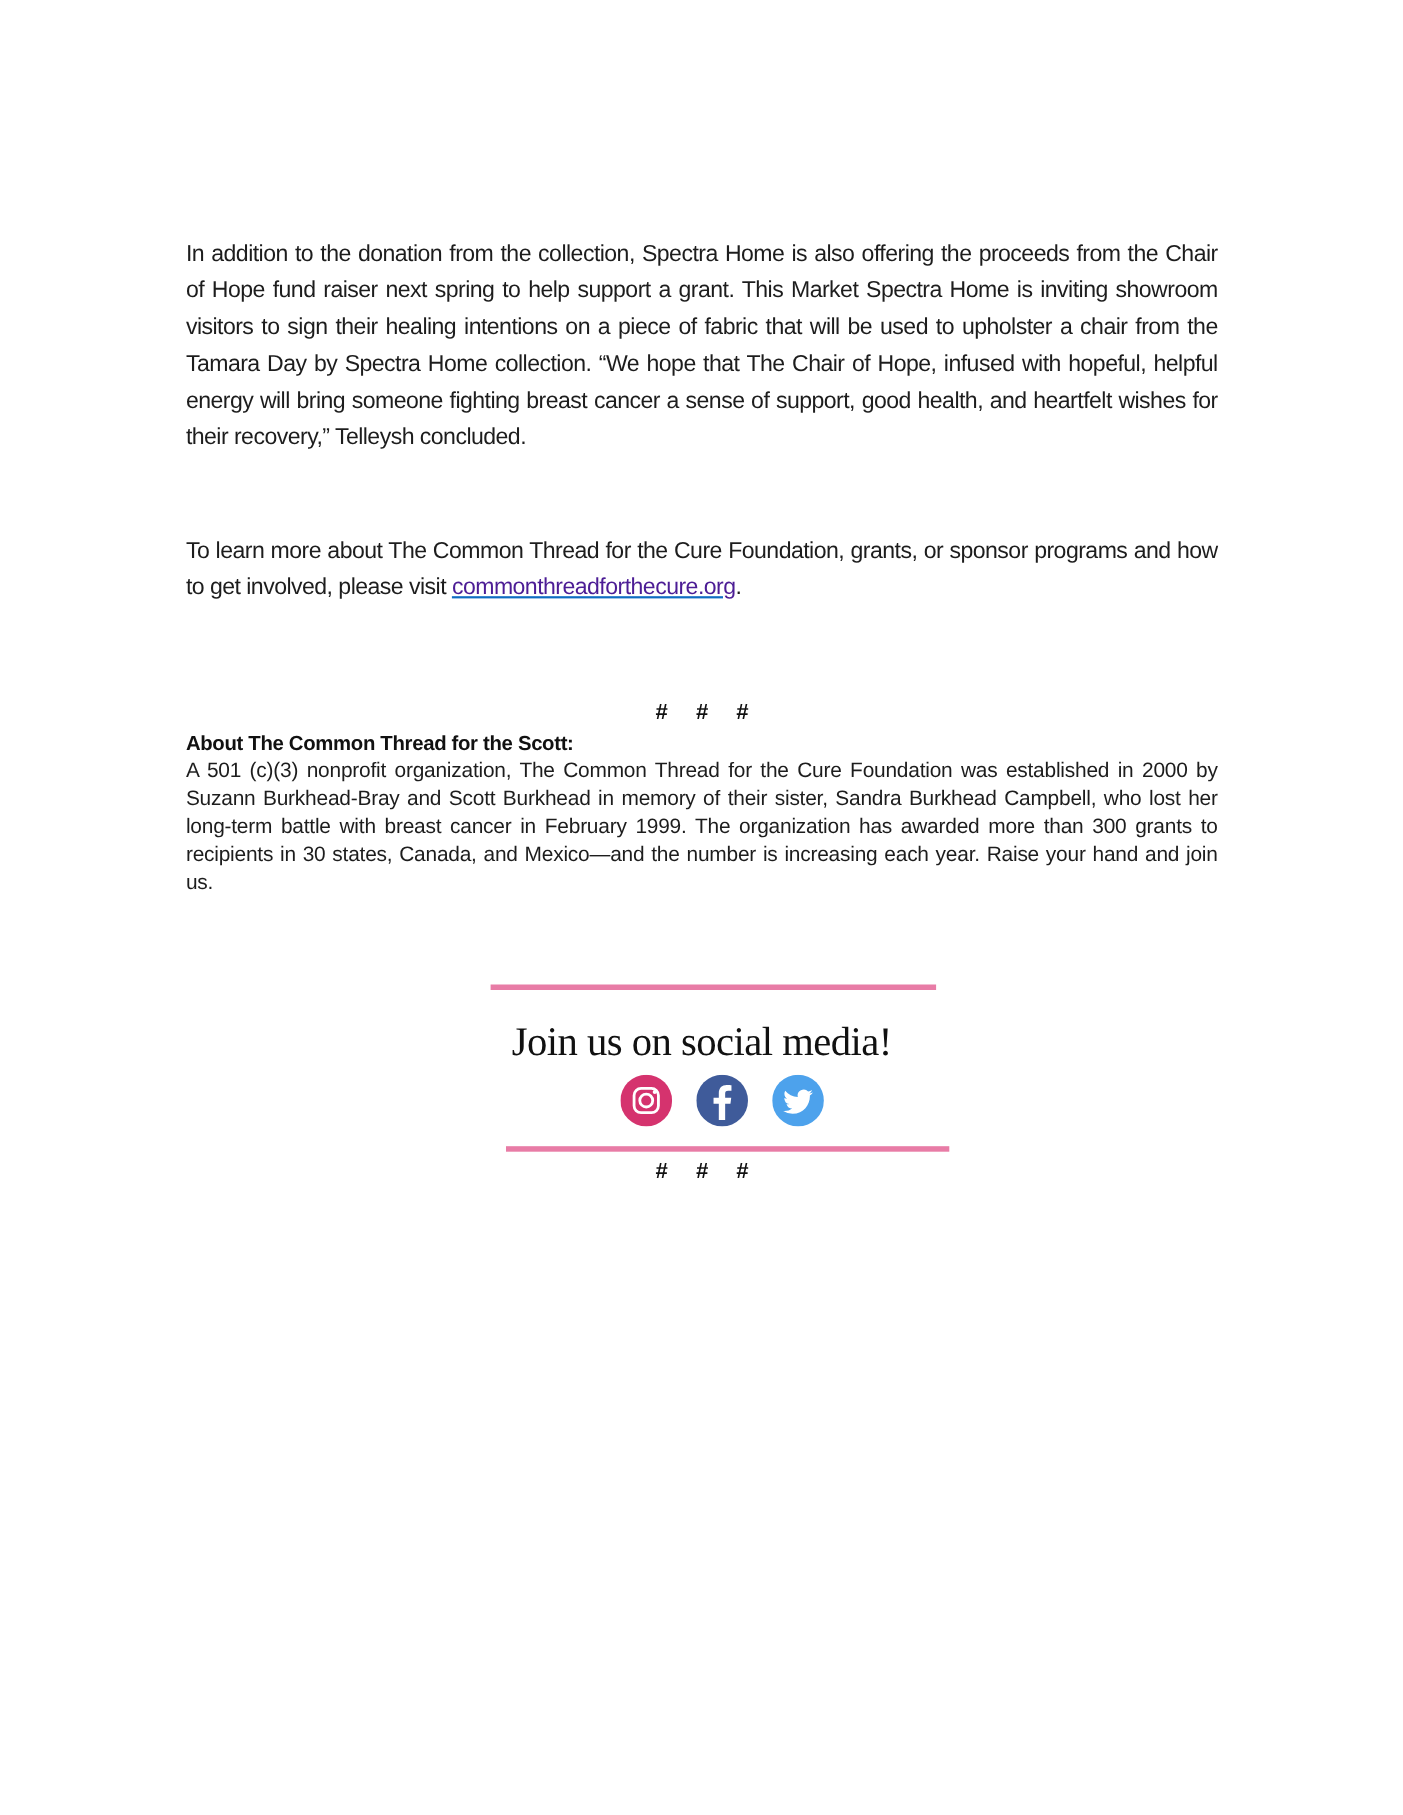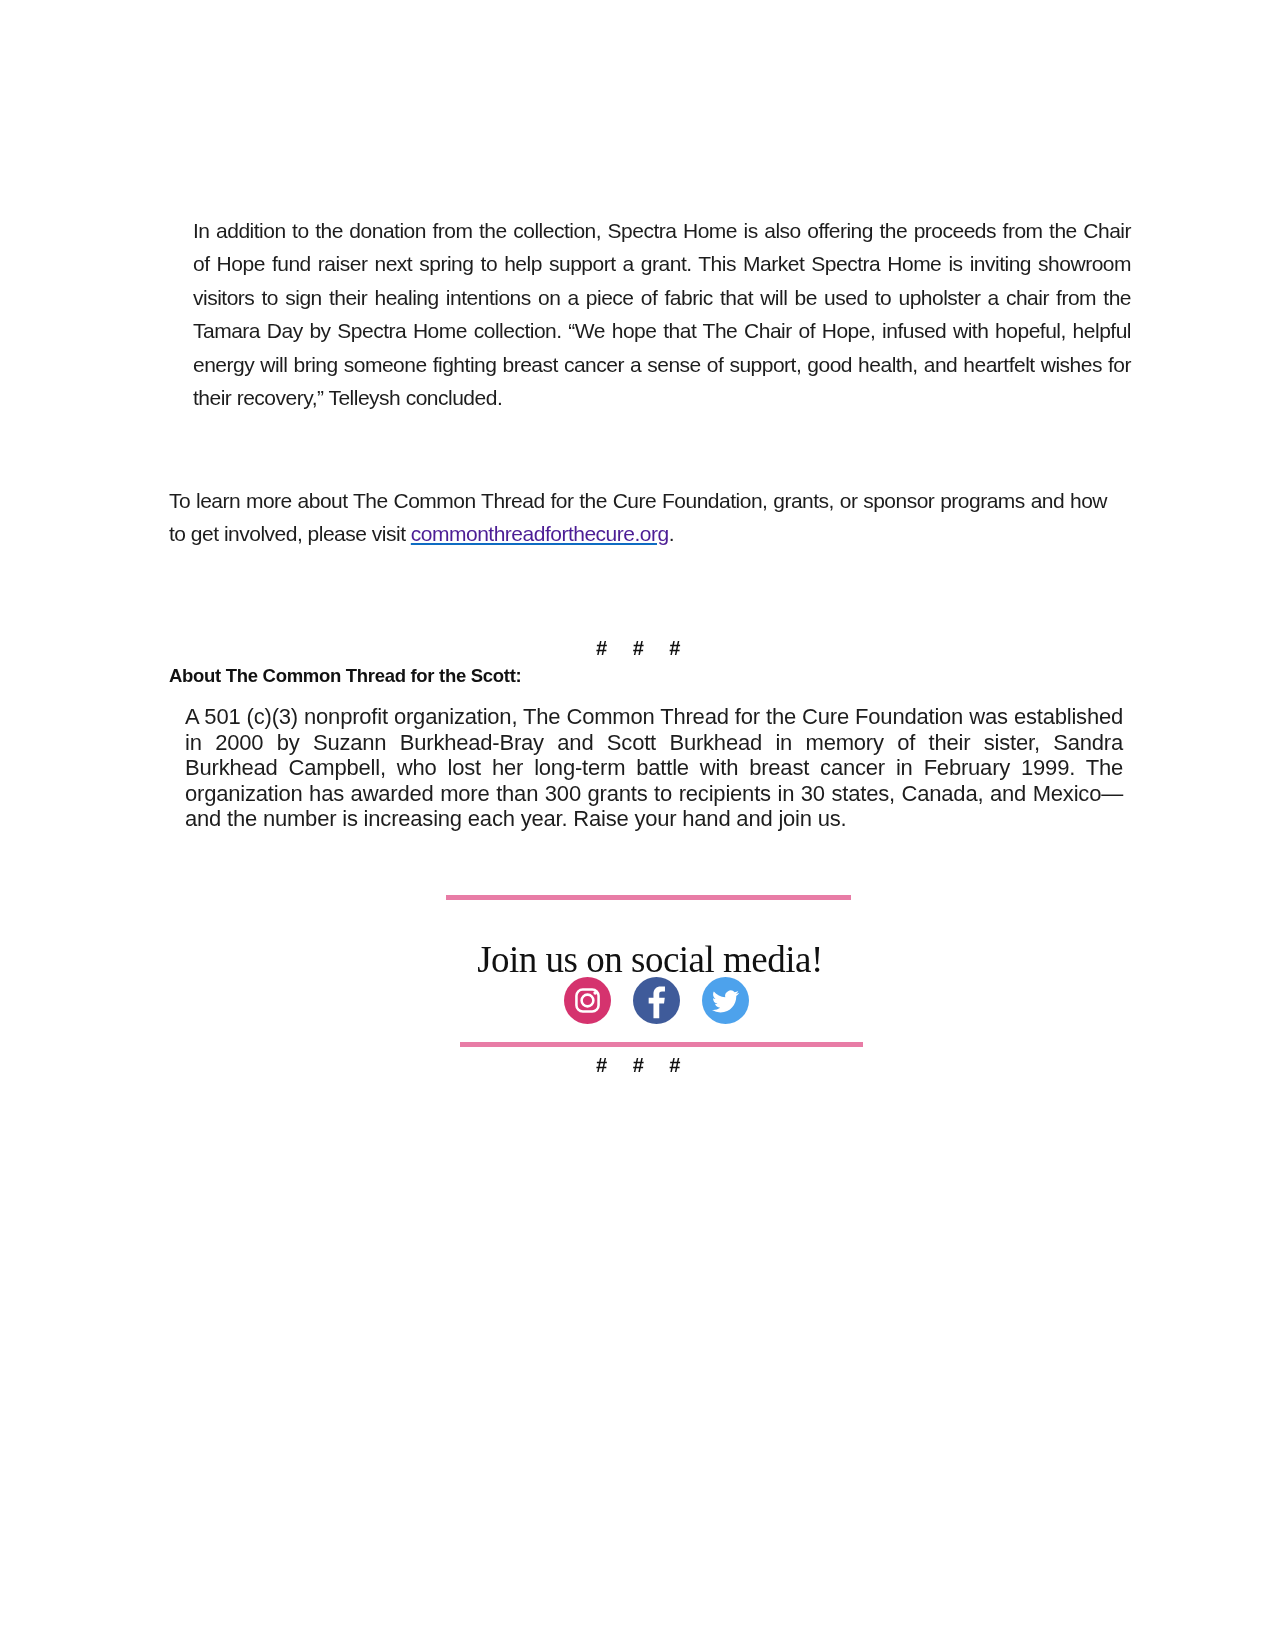--- a/index.html
+++ b/index.html
@@ -15,21 +15,21 @@
   .body-text{
     position:absolute;
     left:169px;
     width:938px;
     margin:0;
     font-size:21px;
     letter-spacing:-0.5px;
     line-height:33.4px;
     text-align:justify;
   }
-  .p1{top:214px;margin-left:24px;}
+  .p1{top:214px;}
   .p2{top:484px;}
   .link{
     color:#4c1d95;
     text-decoration:underline;
     text-decoration-color:#0e6cc2;
     cursor:pointer;
   }
   .hash{
     position:absolute;
     left:169px;
@@ -52,39 +52,39 @@
     font-size:18.5px;
     font-weight:700;
     letter-spacing:-0.3px;
     color:#111;
   }
   .about-body{
     position:absolute;
     left:169px;
     top:688px;
     width:938px;
-    margin:16px;
-    font-size:22px;
+    margin:0;
+    font-size:19px;
     letter-spacing:-0.2px;
     line-height:25.5px;
     text-align:justify;
   }
   .rule{
     position:absolute;
     height:5px;
     background:#e87ca6;
   }
   .rule-top{left:446px;top:895px;width:405px;}
   .rule-bottom{left:460px;top:1042px;width:403px;}
   .social-heading{
     position:absolute;
     left:169px;
     top:926px;
     width:938px;
-    margin:12px;
+    margin:0;
     text-align:center;
     font-family:"Liberation Serif",serif;
     font-weight:400;
     font-size:37px;
     letter-spacing:-0.5px;
     color:#111;
   }
   .icons-row{
     position:absolute;
     left:564px;

